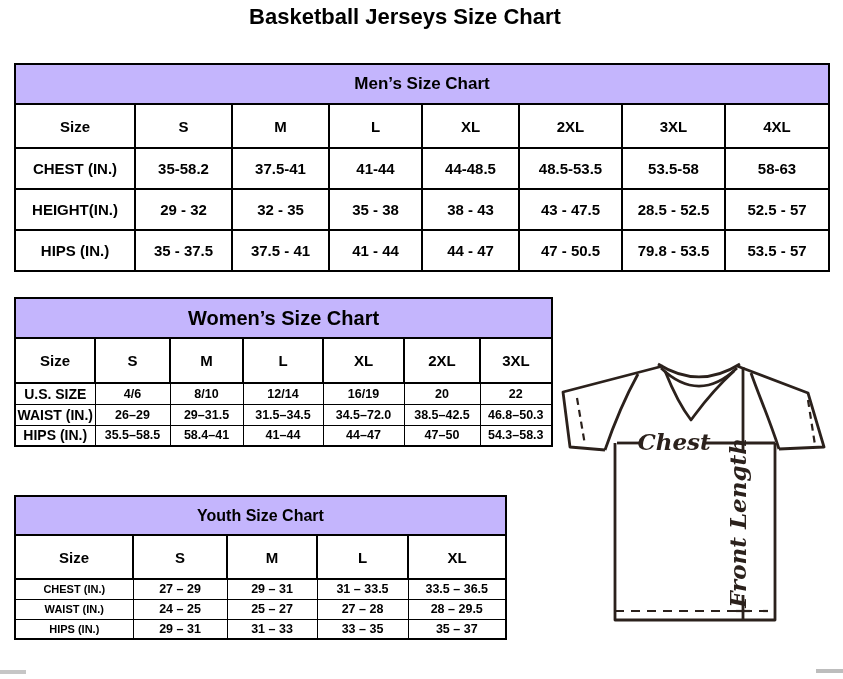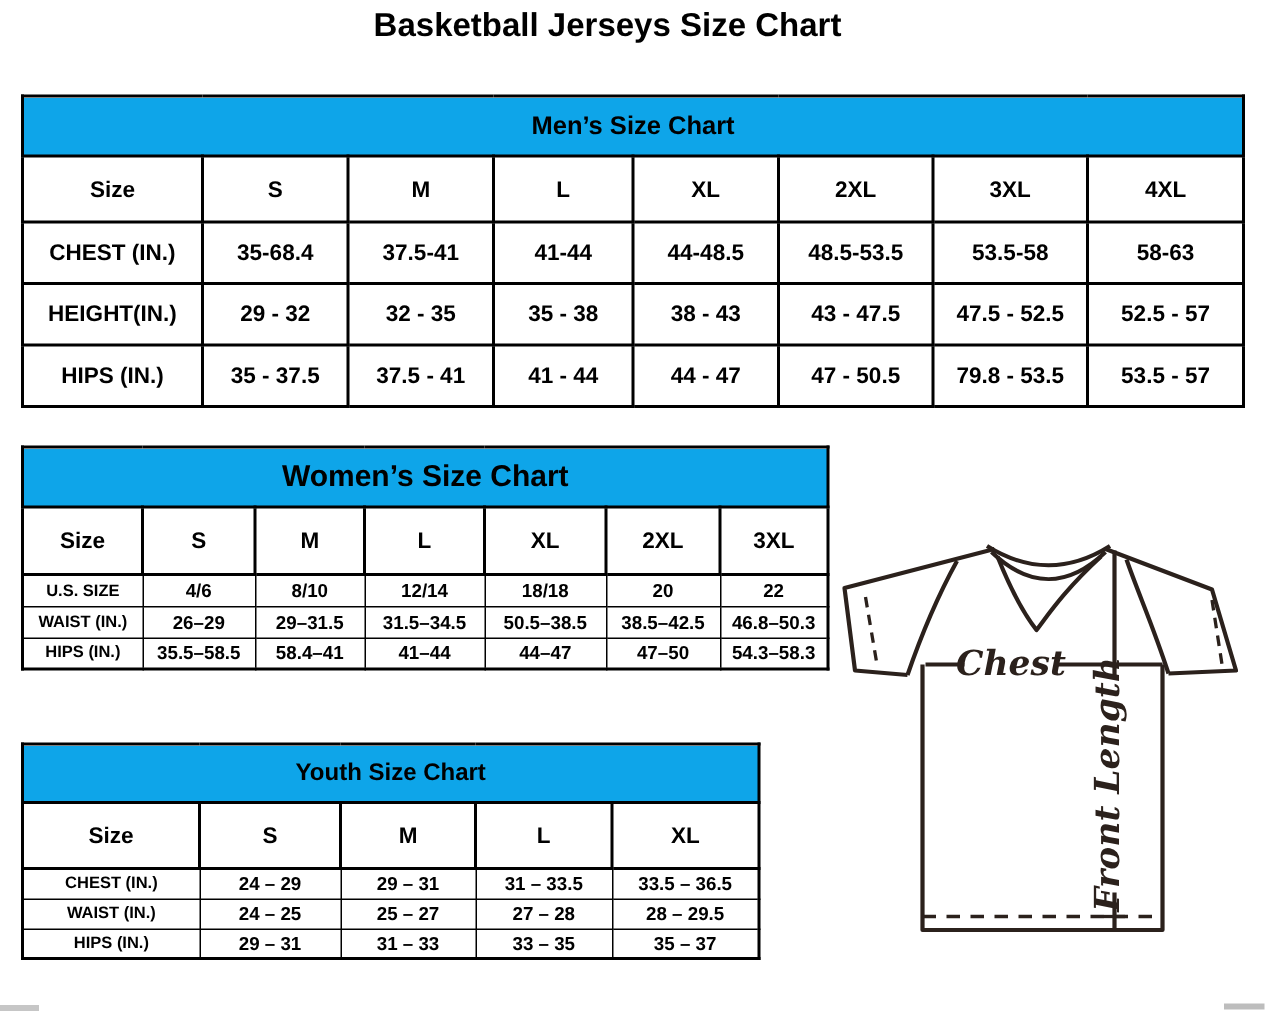--- a/index.html
+++ b/index.html
@@ -13,33 +13,33 @@
   }
   table.sizechart{
     position:absolute;border-collapse:collapse;table-layout:fixed;
     border:2px solid #000;
   }
   table.sizechart th, table.sizechart td{
     border:2px solid #000;text-align:center;vertical-align:middle;
     font-weight:bold;padding:0;overflow:hidden;white-space:nowrap;
   }
   
-  tr.cap-row th{background:#0ea5e9;}
+  tr.cap-row th{background:#c4b5fd;}
   
   #mens{left:14px;top:63px;width:814px;}
   #mens tr.cap-row th{height:38px;font-size:17px;}
   #mens tr.size-row th{height:42px;font-size:15px;}
   #mens tbody tr{height:41px;}
   #mens tbody th, #mens tbody td{font-size:15px;}
   
   #womens{left:14px;top:297px;width:537px;}
   #womens tr.cap-row th{height:38px;font-size:20px;}
   #womens tr.size-row th{height:43px;font-size:15px;}
   #womens tbody tr{height:21px;}
-  #womens tbody th{font-size:11px;}
+  #womens tbody th{font-size:14px;}
   #womens tbody td{font-size:12.5px;}
   #womens tbody th, #womens tbody td{border-width:1px;}
   
   #youth{left:14px;top:495px;width:491px;}
   #youth tr.cap-row th{height:37px;font-size:16px;margin-left:35px;}
   #youth tr.size-row th{height:42px;font-size:15px;}
   #youth tbody tr{height:20px;}
   #youth tbody th{font-size:11px;}
   #youth tbody td{font-size:12.5px;}
   #youth tbody th, #youth tbody td{border-width:1px;}
@@ -78,36 +78,36 @@
         <th>L</th>
         <th>XL</th>
         <th>2XL</th>
         <th>3XL</th>
         <th>4XL</th>
       </tr>
   </thead>
   <tbody>
       <tr>
         <th>CHEST (IN.)</th>
-        <td>35-68.4</td>
+        <td>35-58.2</td>
         <td>37.5-41</td>
         <td>41-44</td>
         <td>44-48.5</td>
         <td>48.5-53.5</td>
         <td>53.5-58</td>
         <td>58-63</td>
       </tr>
       <tr>
         <th>HEIGHT(IN.)</th>
         <td>29 - 32</td>
         <td>32 - 35</td>
         <td>35 - 38</td>
         <td>38 - 43</td>
         <td>43 - 47.5</td>
-        <td>47.5 - 52.5</td>
+        <td>28.5 - 52.5</td>
         <td>52.5 - 57</td>
       </tr>
       <tr>
         <th>HIPS (IN.)</th>
         <td>35 - 37.5</td>
         <td>37.5 - 41</td>
         <td>41 - 44</td>
         <td>44 - 47</td>
         <td>47 - 50.5</td>
         <td>79.8 - 53.5</td>
@@ -139,30 +139,30 @@
         <th>2XL</th>
         <th>3XL</th>
       </tr>
   </thead>
   <tbody>
       <tr>
         <th>U.S. SIZE</th>
         <td>4/6</td>
         <td>8/10</td>
         <td>12/14</td>
-        <td>18/18</td>
+        <td>16/19</td>
         <td>20</td>
         <td>22</td>
       </tr>
       <tr>
         <th>WAIST (IN.)</th>
         <td>26–29</td>
         <td>29–31.5</td>
         <td>31.5–34.5</td>
-        <td>50.5–38.5</td>
+        <td>34.5–72.0</td>
         <td>38.5–42.5</td>
         <td>46.8–50.3</td>
       </tr>
       <tr>
         <th>HIPS (IN.)</th>
         <td>35.5–58.5</td>
         <td>58.4–41</td>
         <td>41–44</td>
         <td>44–47</td>
         <td>47–50</td>
@@ -187,21 +187,21 @@
         <th>Size</th>
         <th>S</th>
         <th>M</th>
         <th>L</th>
         <th>XL</th>
       </tr>
   </thead>
   <tbody>
       <tr>
         <th>CHEST (IN.)</th>
-        <td>24 – 29</td>
+        <td>27 – 29</td>
         <td>29 – 31</td>
         <td>31 – 33.5</td>
         <td>33.5 – 36.5</td>
       </tr>
       <tr>
         <th>WAIST (IN.)</th>
         <td>24 – 25</td>
         <td>25 – 27</td>
         <td>27 – 28</td>
         <td>28 – 29.5</td>

